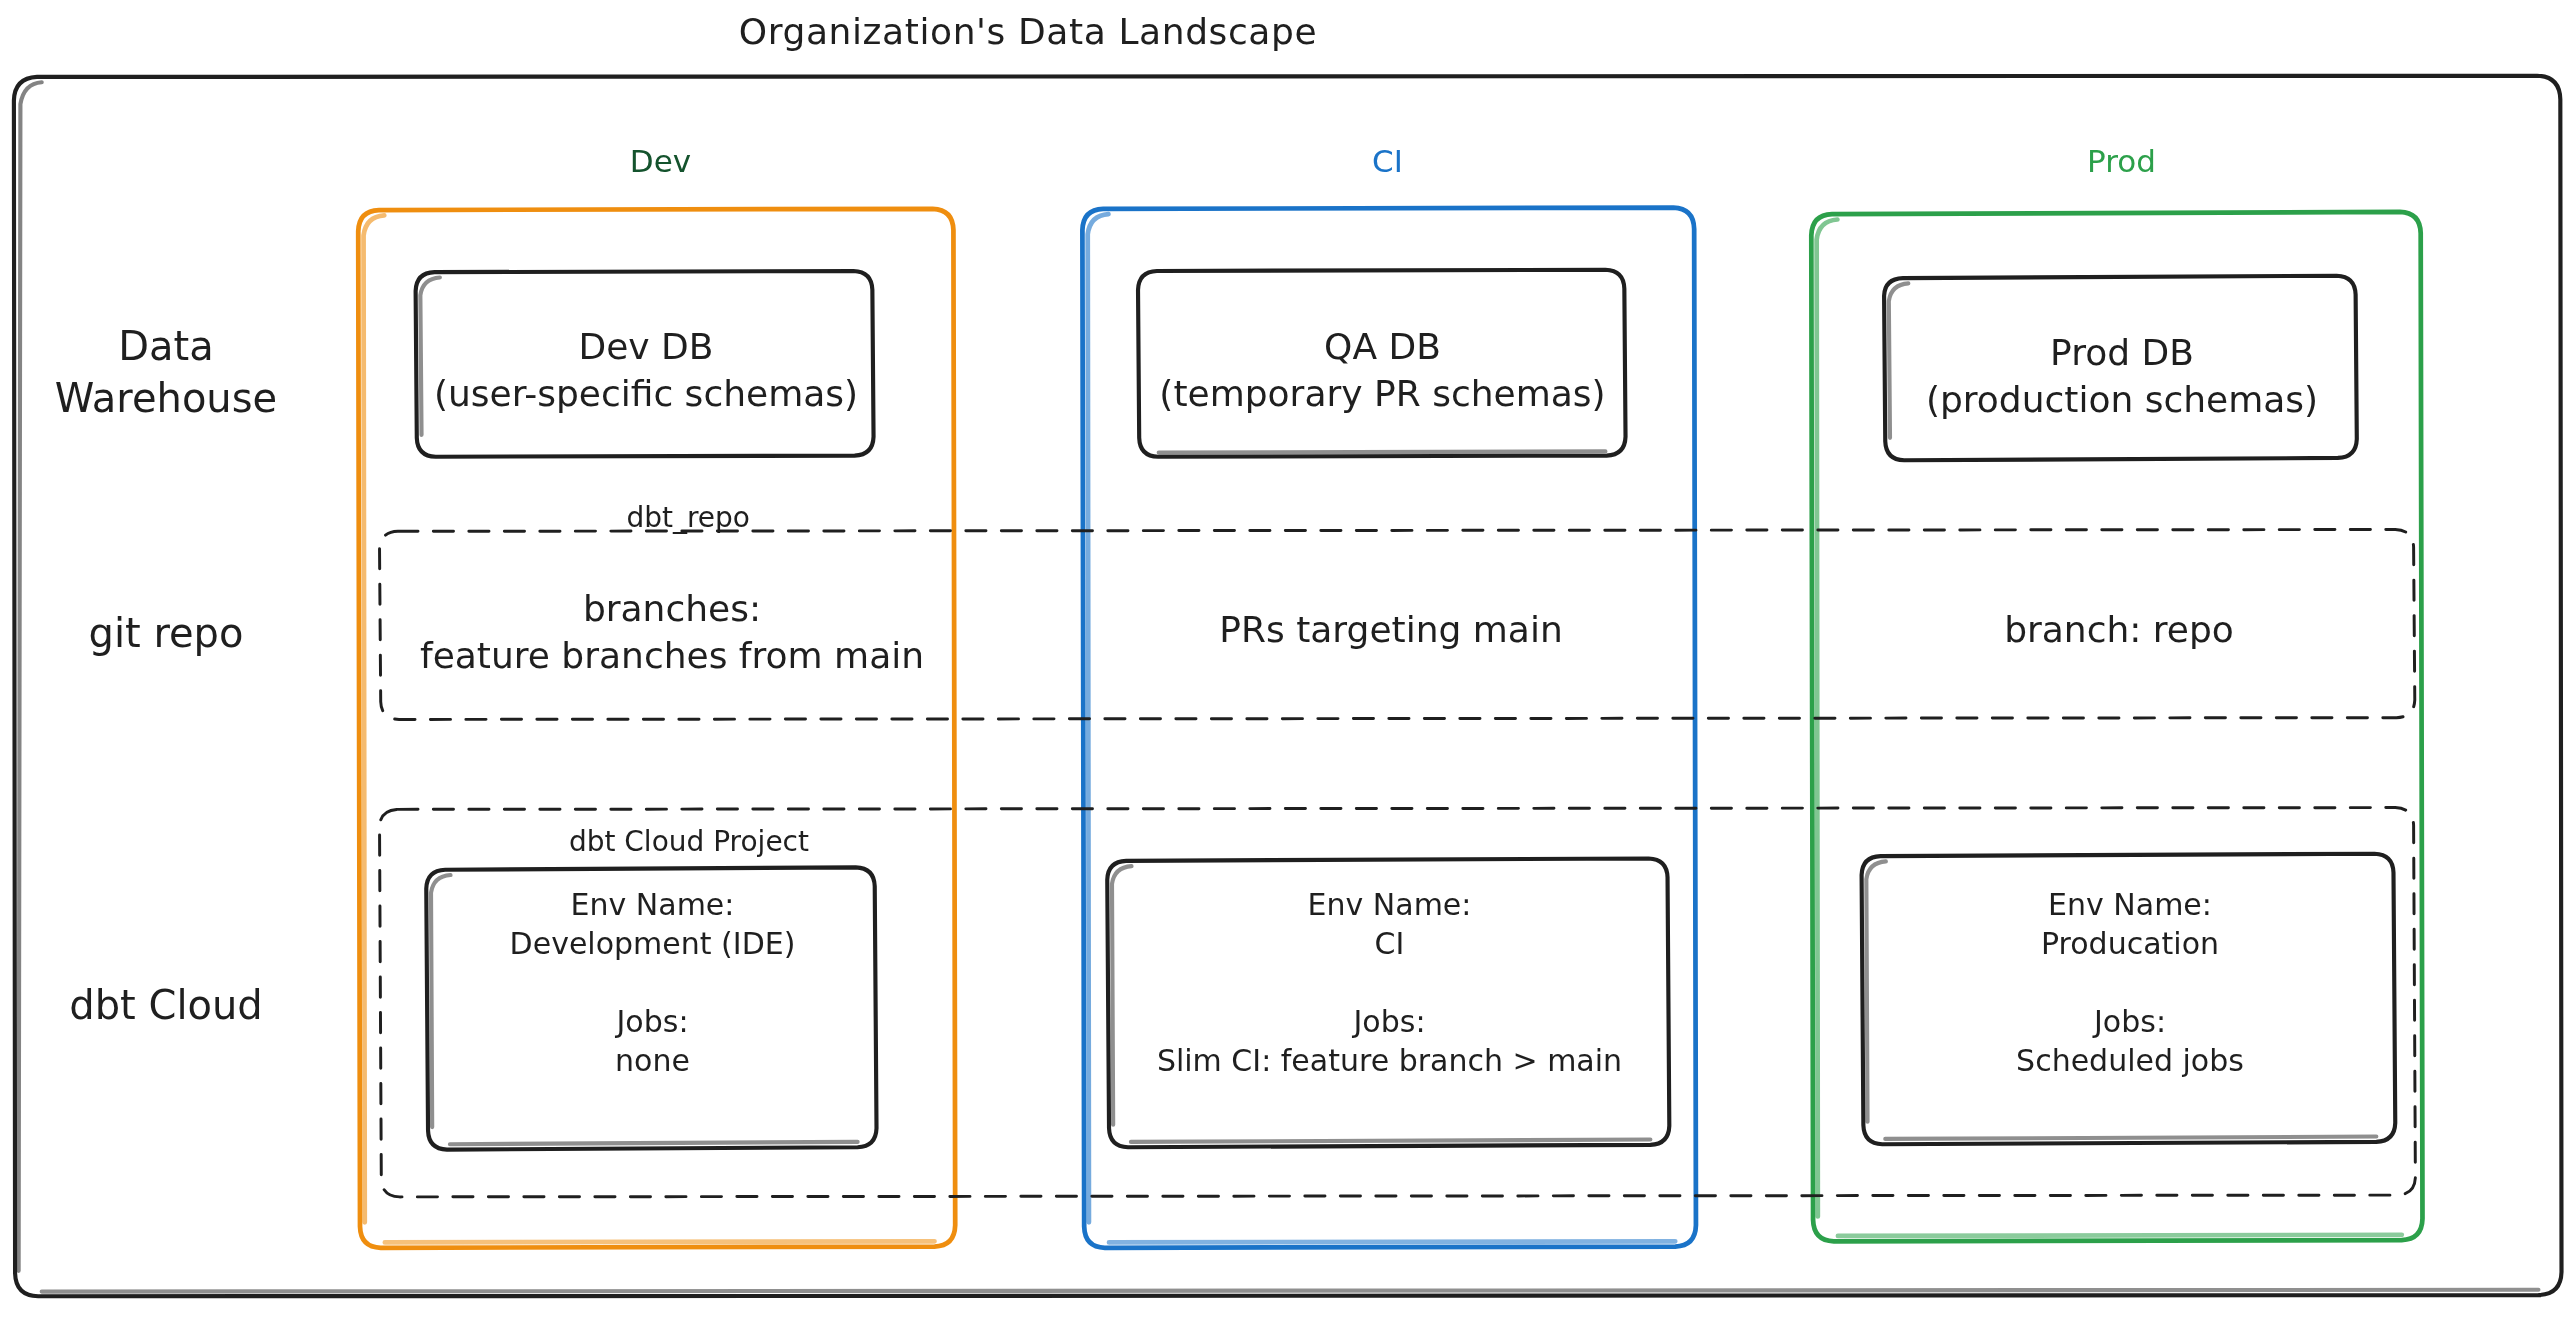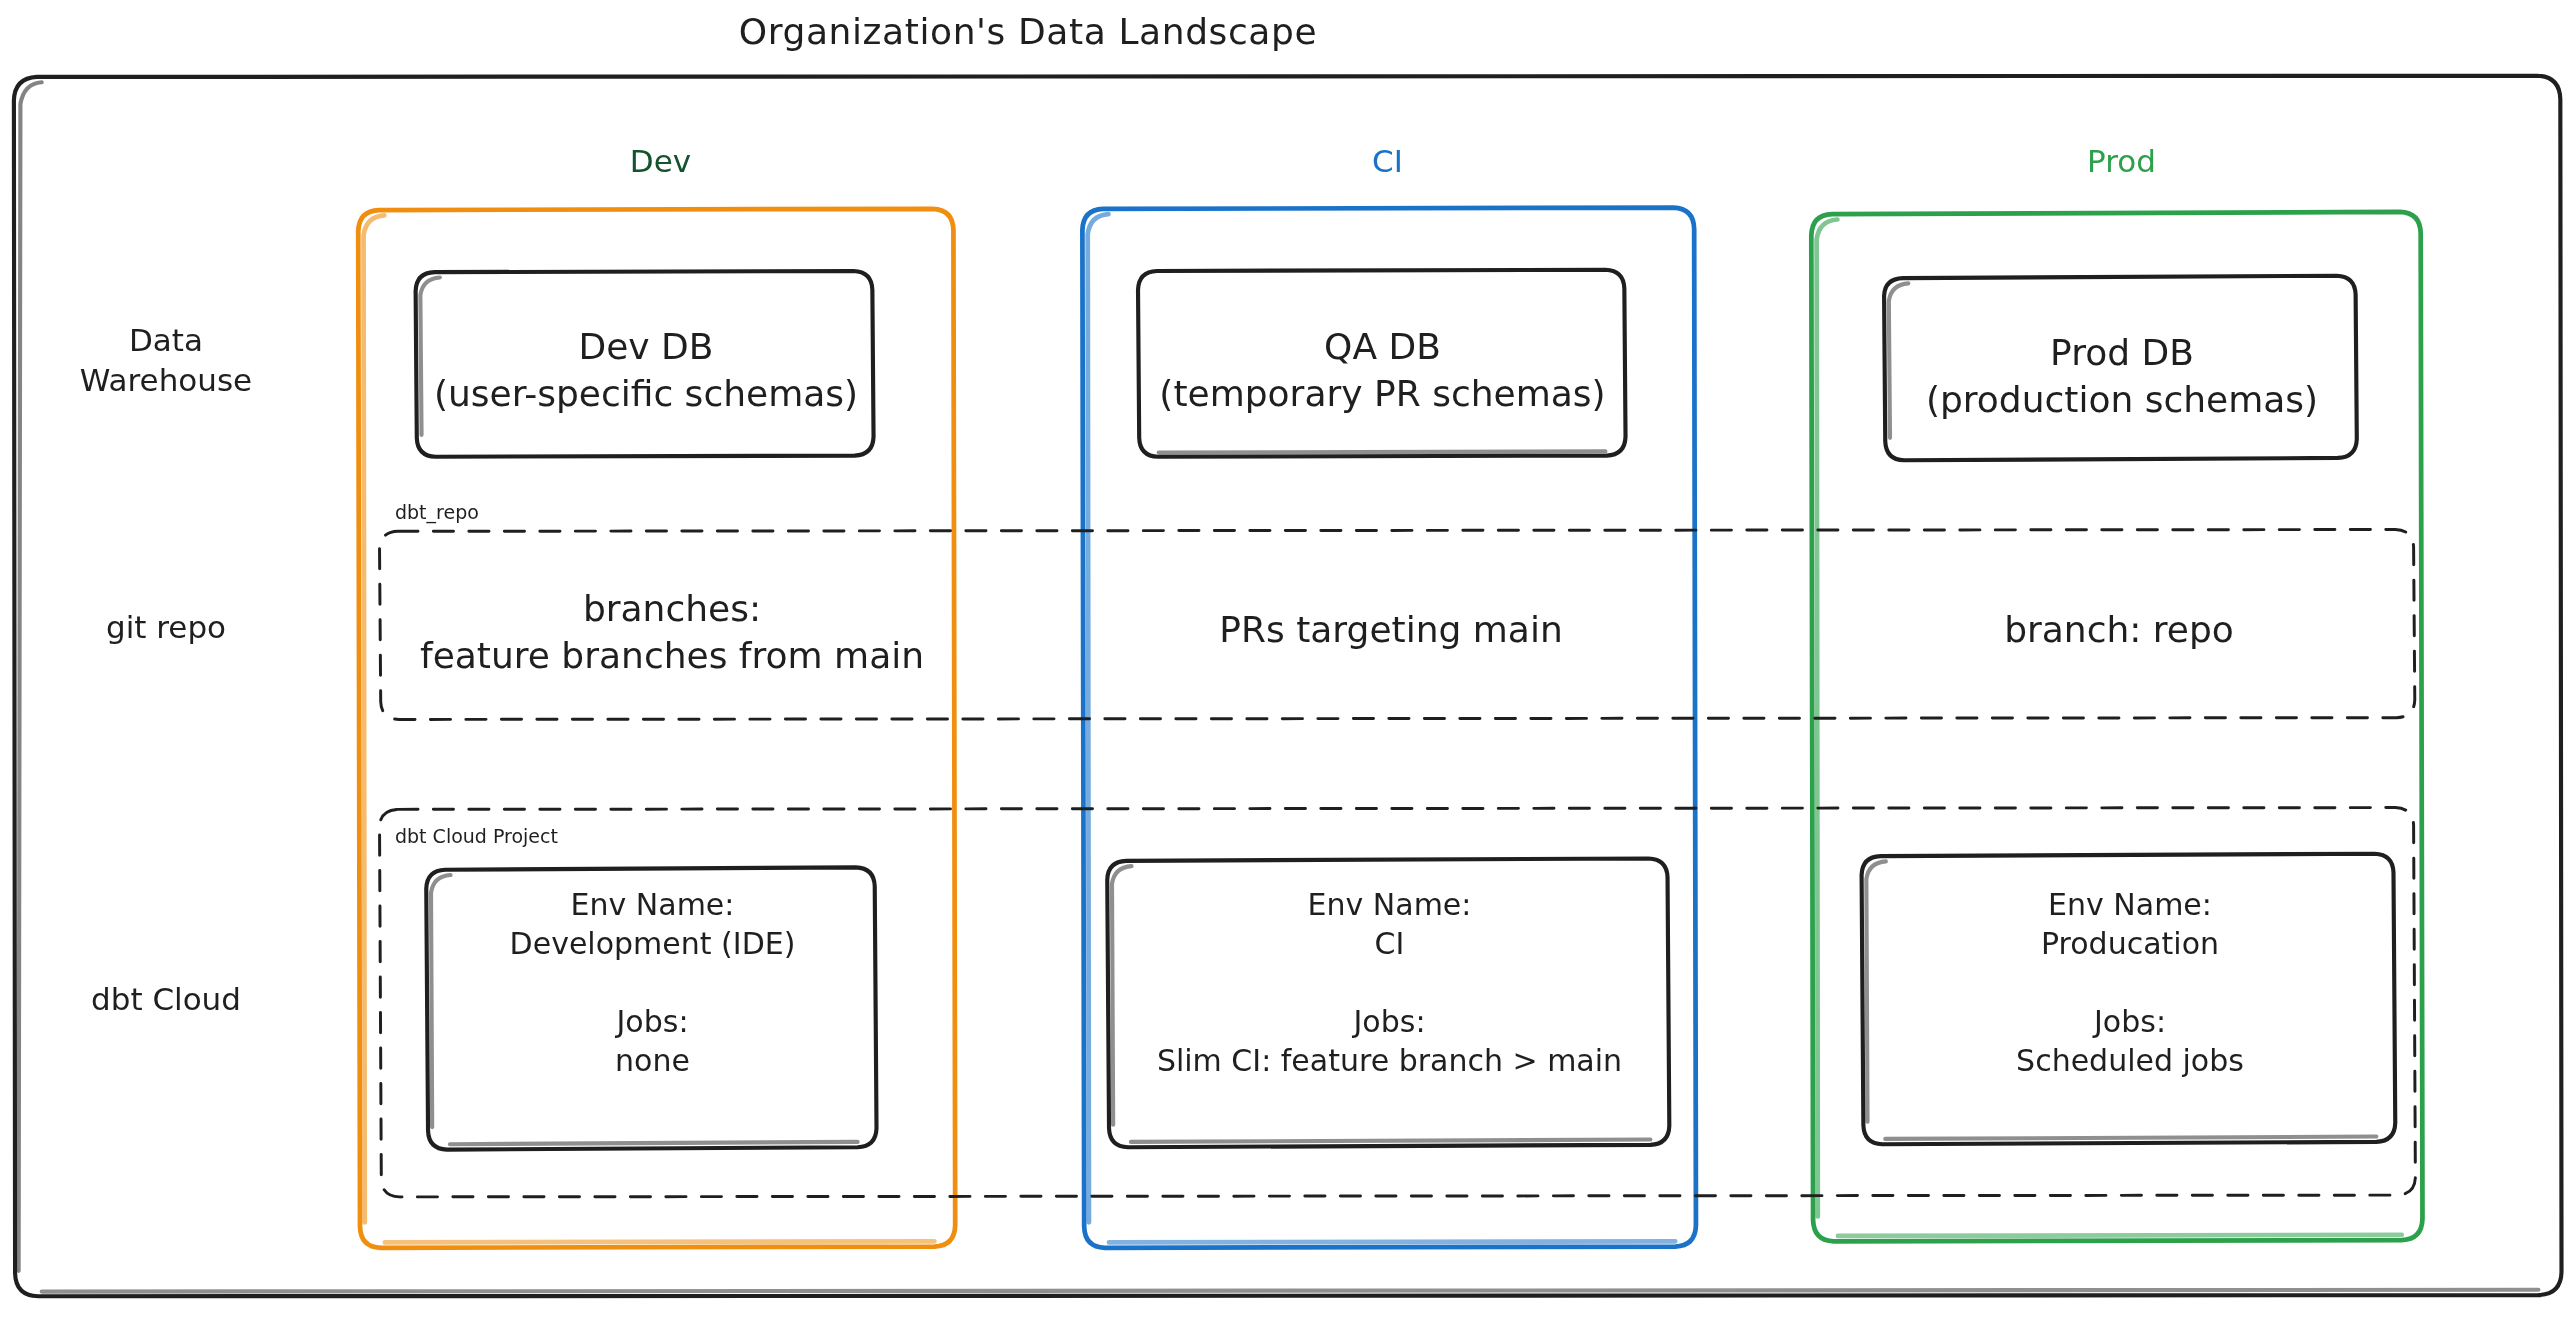--- a/index.html
+++ b/index.html
@@ -7,22 +7,22 @@
        font-family:"DejaVu Sans","Liberation Sans",sans-serif;}
   #stage{position:relative;width:2576px;height:1317px;background:#fff;}
   svg#canvas{position:absolute;left:0;top:0;width:2576px;height:1317px;}
 
   .txt{position:absolute;text-align:center;color:#1f1f1f;
        font-family:"DejaVu Sans","Liberation Sans",sans-serif;
        line-height:1.30;white-space:pre;pointer-events:none;}
 
   .title{font-size:36px;letter-spacing:0.6px;}
   .colhdr{font-size:31px;font-weight:400;}
-  .rowlbl{font-size:31px;}
-  .grouplbl{font-size:19px;text-align:left;}
+  .rowlbl{font-size:40px;}
+  .grouplbl{font-size:28px;text-align:right;}
   .boxtxt{font-size:36px;}
   .nodetxt{font-size:30px;}
 
   .c-dev{color:#14532d;}
   .c-ci{color:#1a73c8;}
   .c-prod{color:#2ca04a;}
 </style>
 </head>
 <body>
 

